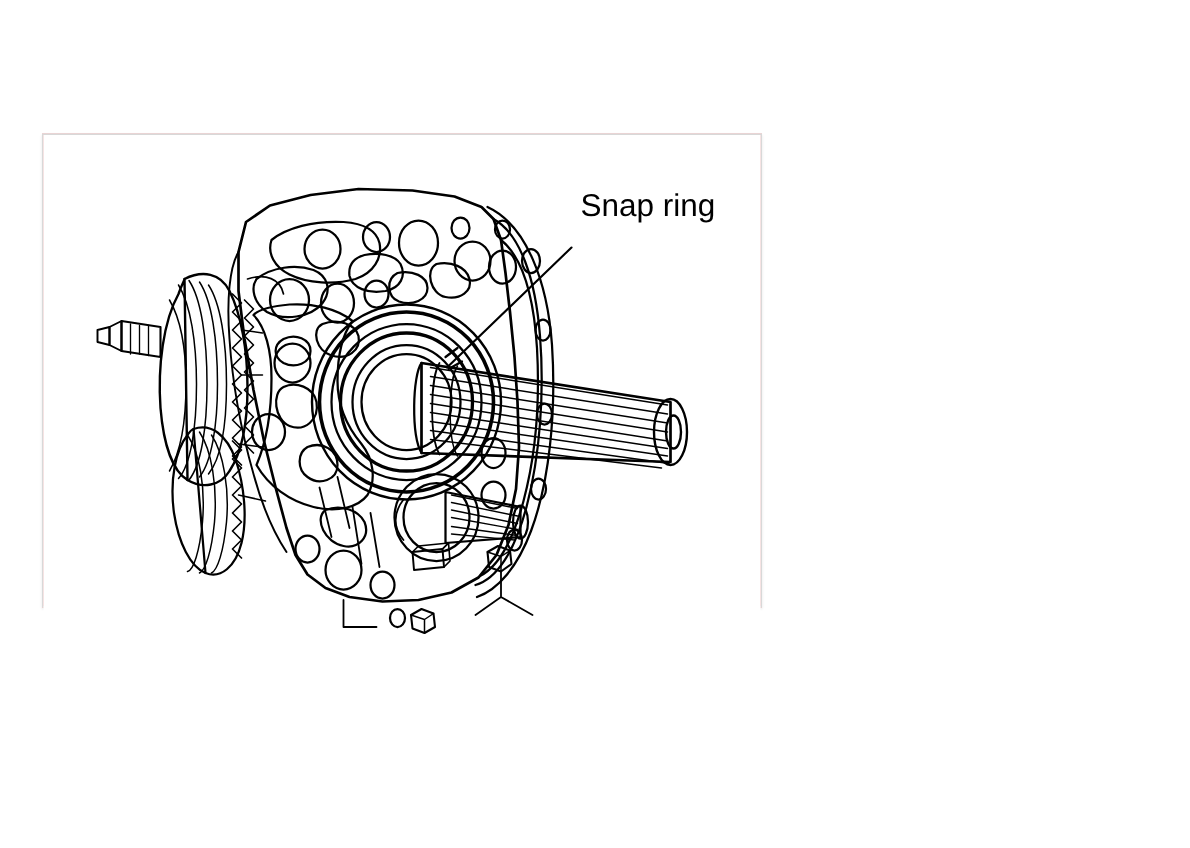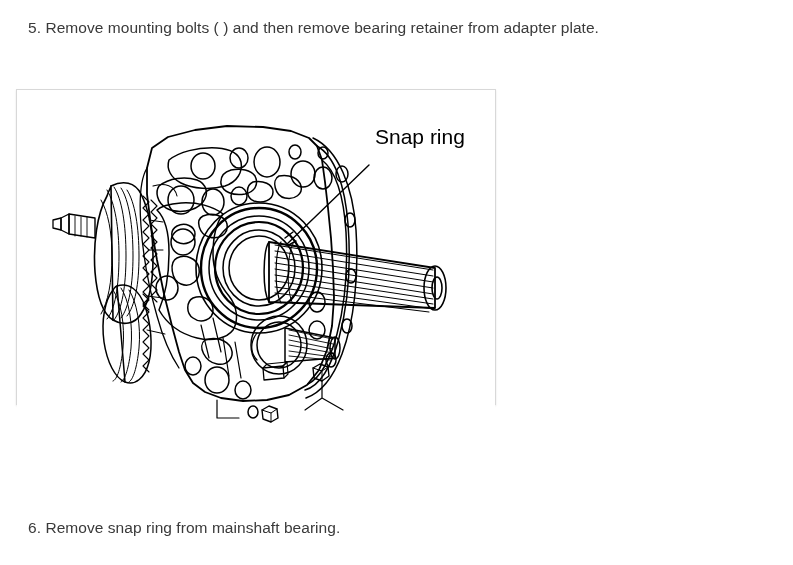--- a/index.html
+++ b/index.html
@@ -28,21 +28,21 @@
     white-space: nowrap;
     letter-spacing: 0.05px;
   }
 
   .step-5 { top: 19px; }
   .step-6 { top: 519px; }
 
   
   .figure-card {
     position: absolute;
-    left: 16px;
+    left: 28px;
     top: 89px;
     width: 480px;
     height: 316px;
     background: #fca5a5;
     border: 1px solid #d8d8d8;
     box-sizing: border-box;
     box-shadow: 0 1px 2px rgba(0,0,0,0.10);
   }
 
   .figure-viewport {
@@ -100,21 +100,20 @@
     flex: 0 0 auto;
   }
 
   .tool-label { line-height: 1; }
 </style>
 </head>
 <body>
 
 <div class="page">
 
-  <div class="step-text step-5">5. Remove mounting bolts ( ) and then remove bearing retainer from adapter plate.</div>
 
   <div class="figure-card">
 
     <div class="figure-viewport">
       <svg class="figure-svg" viewBox="0 0 478 344" xmlns="http://www.w3.org/2000/svg">
         <rect x="0" y="0" width="478" height="344" fill="#ffffff"></rect>
 
         <g stroke="#000000" fill="none" stroke-width="1.5" stroke-linecap="round" stroke-linejoin="round">
 
           <path d="M135,58 L151,47 L178,40 L210,36 L246,37 L274,41 L292,48 L300,56
@@ -286,15 +285,14 @@
 
           <path d="M269,155 L352,75" stroke-width="1.4"></path>
         </g>
 
         <text x="358" y="54" font-family="Liberation Sans, sans-serif" font-size="21" fill="#000000">Snap ring</text>
       </svg>
     </div>
 
   </div>
 
-  <div class="step-text step-6">6. Remove snap ring from mainshaft bearing.</div>
 
 </div>
 
 </body></html>

